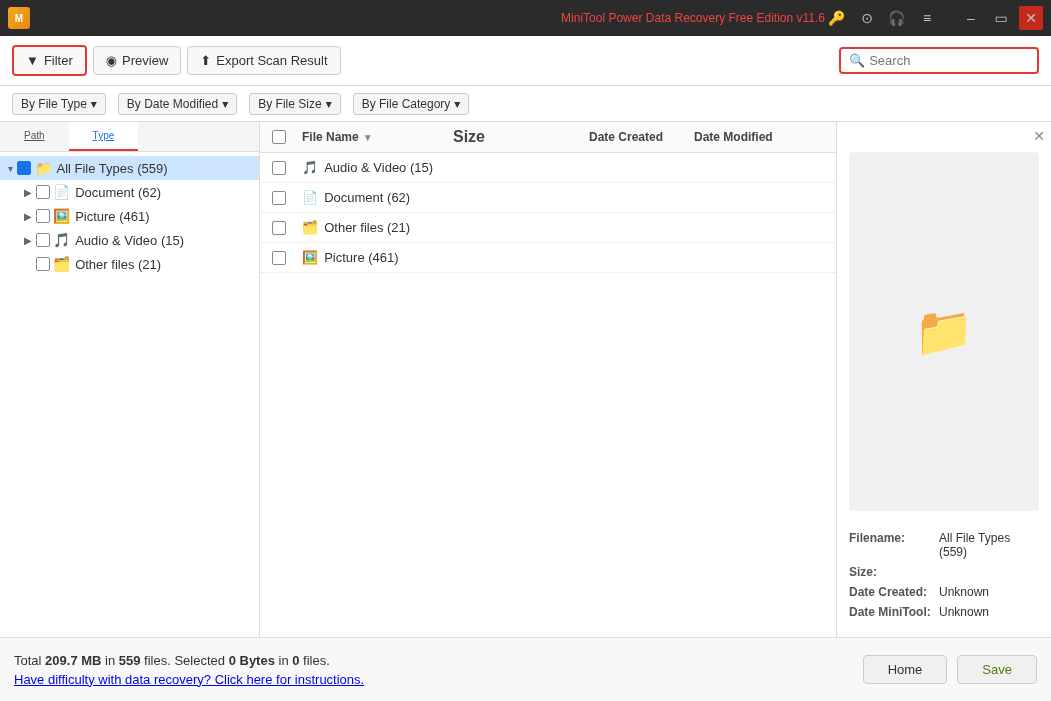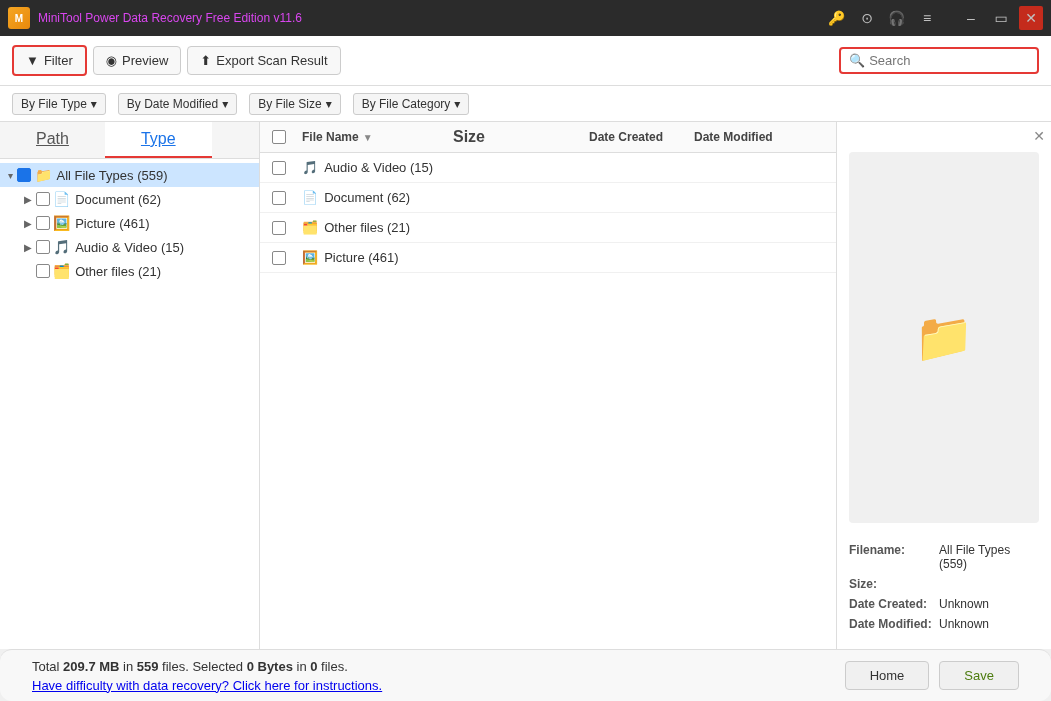--- a/index.html
+++ b/index.html
@@ -19,21 +19,22 @@
       width: 22px; height: 22px;
       background: linear-gradient(135deg, #f5a623, #e8890c);
       border-radius: 3px;
       margin-right: 8px;
       display: flex; align-items: center; justify-content: center;
       font-size: 10px; color: white; font-weight: bold;
     }
     .title-bar-text {
       flex: 1;
       font-size: 12px;
-      color: #d946ef;
+      color: #ef4444;
+      text-align: right;
     }
     .title-bar-actions {
       display: flex;
       gap: 6px;
       align-items: center;
     }
     .title-bar-icon {
       width: 24px; height: 24px;
       display: flex; align-items: center; justify-content: center;
       cursor: pointer;
@@ -118,23 +119,23 @@
       display: flex;
       flex-direction: column;
       flex-shrink: 0;
     }
     .tab-bar {
       display: flex;
       border-bottom: 1px solid #ddd;
       background: #f5f5f5;
     }
     .tab {
-      padding: 8px 36px;
-      cursor: pointer;
-      font-size: 16px;
+      padding: 8px 24px;
+      cursor: pointer;
+      font-size: 10px;
       color: #555;
       border-bottom: 2px solid transparent;
       text-decoration: underline;
     }
     .tab.active {
       color: #1a73e8;
       border-bottom: 2px solid #e53935;
       background: #fff;
     }
 
@@ -243,27 +244,26 @@
     }
     .file-info-value {
       color: #333;
       flex: 1;
     }
 
     
     .status-bar {
       background: #f8f8f8;
       border-top: 1px solid #ddd;
-      height: 52px;
-      display: flex;
-      align-items: center;
-      padding: 0 32px;
+      height: 64px;
+      display: flex;
+      align-items: center;
+      padding: 0 14px;
       flex-shrink: 0;
       justify-content: space-between;
-      border-radius: 12px;
     }
     .status-text {
       font-size: 13px;
       color: #333;
     }
     .status-buttons {
       display: flex;
       gap: 10px;
     }
     .status-btn {
@@ -472,21 +472,21 @@
       </div>
       <div class="file-info-row">
         <span class="file-info-label">Size:</span>
         <span class="file-info-value"></span>
       </div>
       <div class="file-info-row">
         <span class="file-info-label">Date Created:</span>
         <span class="file-info-value">Unknown</span>
       </div>
       <div class="file-info-row">
-        <span class="file-info-label">Date Modified:</span>
+        <span class="file-info-label">Date MiniTool:</span>
         <span class="file-info-value">Unknown</span>
       </div>
     </div>
   </div>
 
 </div>
 
 <div class="status-bar">
   <div>
     <div class="status-text">

